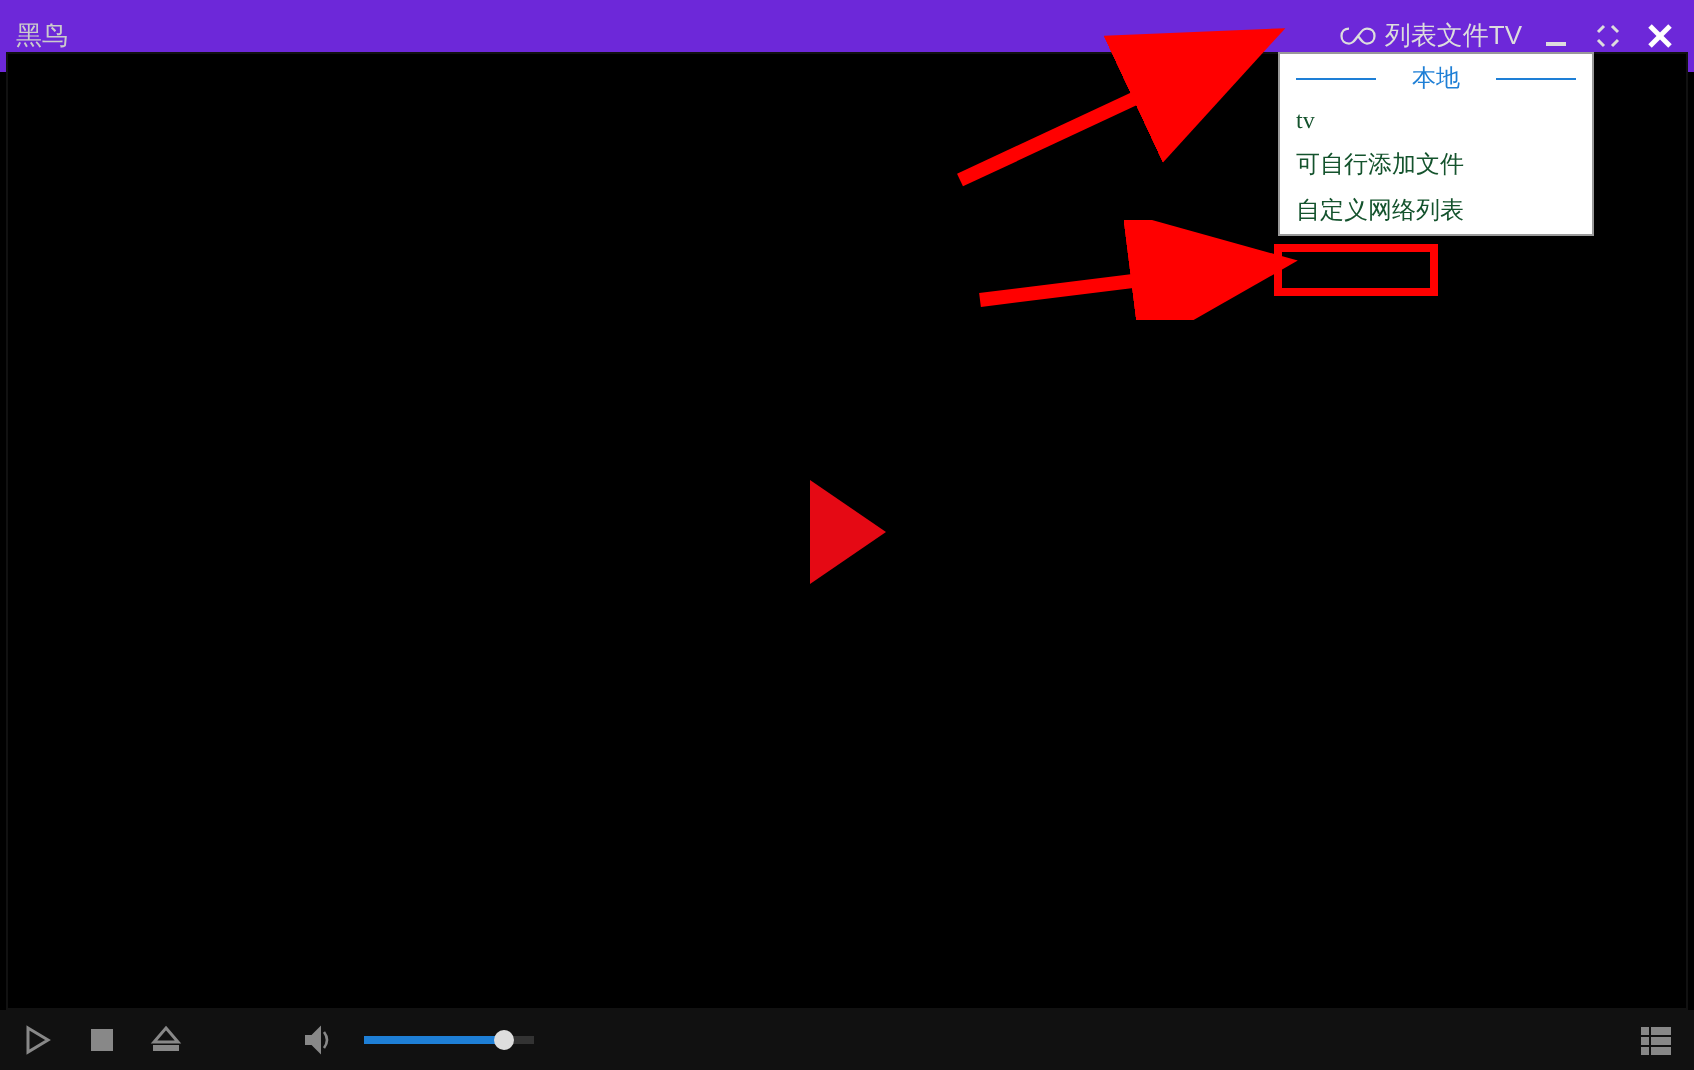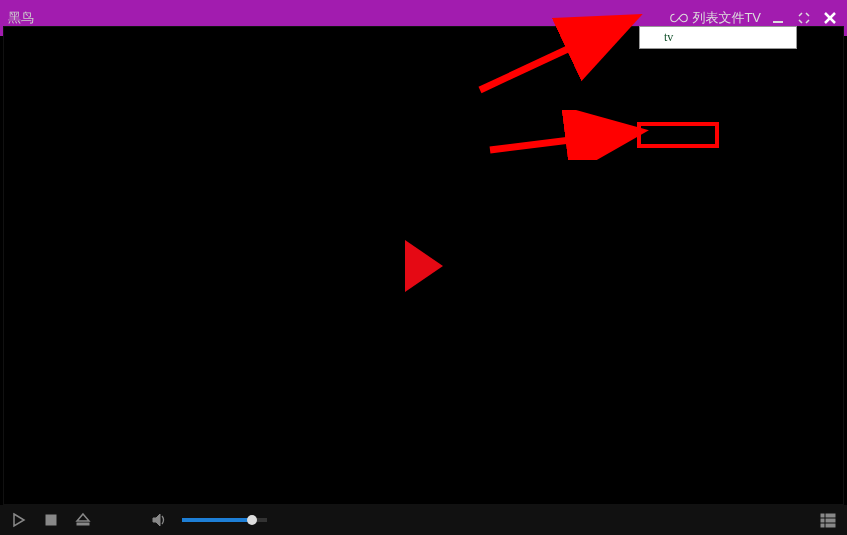--- a/index.html
+++ b/index.html
@@ -6,21 +6,21 @@
     body {
       width: 847px;
       height: 535px;
       background: #000;
       font-family: "Microsoft YaHei", Arial, sans-serif;
       overflow: hidden;
       position: relative;
     }
     .titlebar {
       height: 36px;
-      background: #a21caf;
+      background: #6d28d9;
       display: flex;
       align-items: center;
       padding: 0 8px;
       color: #ccc;
       font-size: 13px;
       justify-content: space-between;
     }
     .titlebar-left { display: flex; align-items: center; }
     .titlebar-right { display: flex; align-items: center; gap: 8px; }
     .title-btn {
@@ -85,21 +85,21 @@
       content: "";
       position: absolute;
       top: 50%;
       width: 40px;
       height: 1px;
       background: #1e7fd6;
     }
     .dropdown-section-title::before { left: 8px; }
     .dropdown-section-title::after { right: 8px; }
     .dropdown-item {
-      padding: 3px 24px;
+      padding: 3px 8px;
       font-size: 12px;
       color: #14532d;
       cursor: pointer;
       font-family: SimSun, serif;
     }
     .dropdown-item.highlighted {
       background: #ccc;
     }
     .controlbar {
       position: absolute;
@@ -194,21 +194,24 @@
         </svg>
     </div>
   </div>
 </div>
 
 <div class="video-area">
   <div class="play-center"></div>
 </div>
 
 <div class="dropdown">
+  <div class="dropdown-section-title">本地</div>
   <div class="dropdown-item">tv</div>
+  <div class="dropdown-item">可自行添加文件</div>
+  <div class="dropdown-item">自定义网络列表</div>
 </div>
 
 <svg class="arrow" style="left:470px; top:10px;" width="180" height="100">
   <defs>
     <marker id="ah1" markerWidth="12" markerHeight="12" refX="10" refY="5" orient="auto">
       <polygon points="0,0 12,5 0,10" fill="#ff0000"></polygon>
     </marker>
   </defs>
   <line x1="10" y1="80" x2="160" y2="10" stroke="#ff0000" stroke-width="7" marker-end="url(#ah1)"></line>
 </svg>

